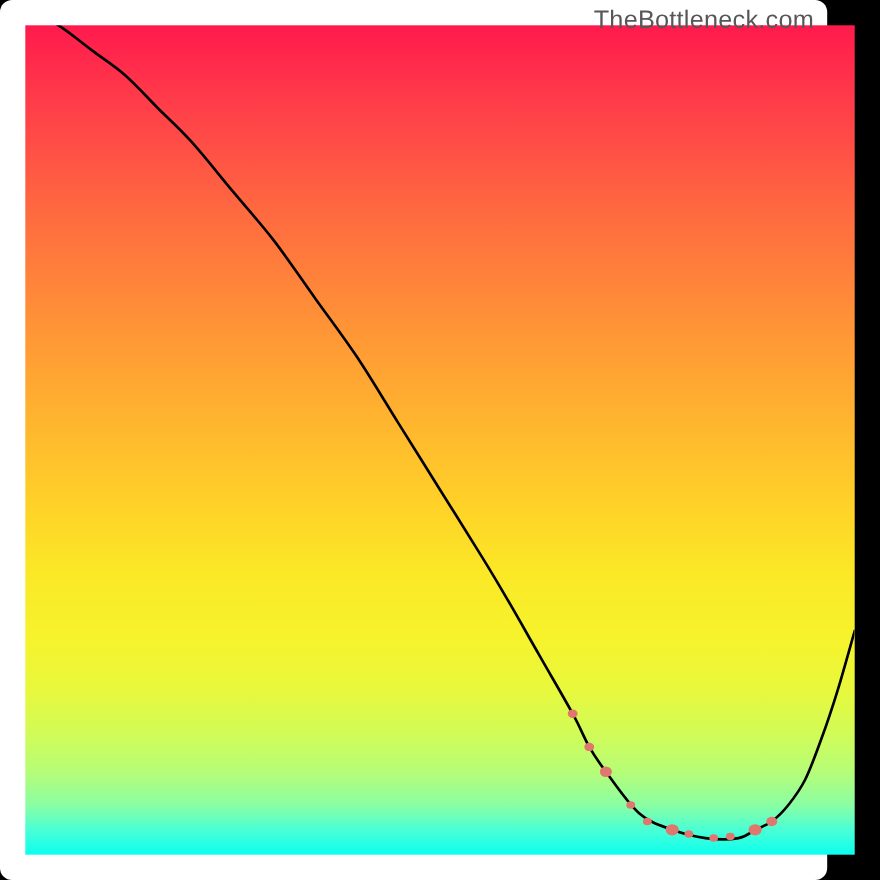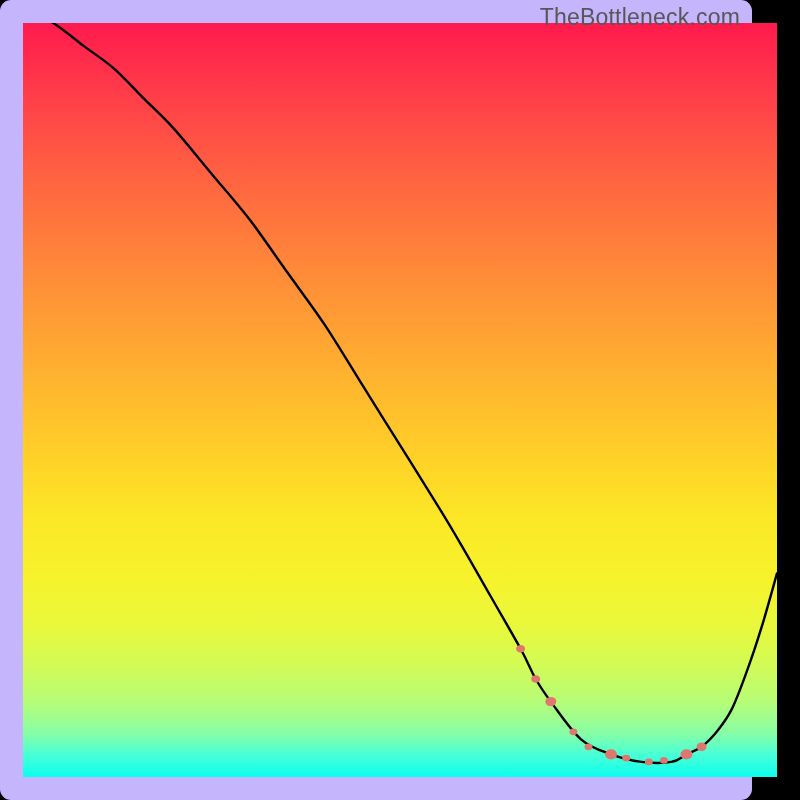--- a/index.html
+++ b/index.html
@@ -8,21 +8,21 @@
     width: 800px;
     height: 800px;
     background: #000;
     overflow: hidden;
     font-family: Arial, Helvetica, sans-serif;
   }
   .frame {
     position: relative;
     width: 752px;
     height: 800px;
-    background: #c4b5fd;
+    background: #ffffff;
     border-radius: 11px;
   }
   .watermark {
     position: absolute;
     top: 4px;
     right: 12px;
     color: #575757;
     font-size: 23px;
     font-weight: 500;
     letter-spacing: 0.2px;

